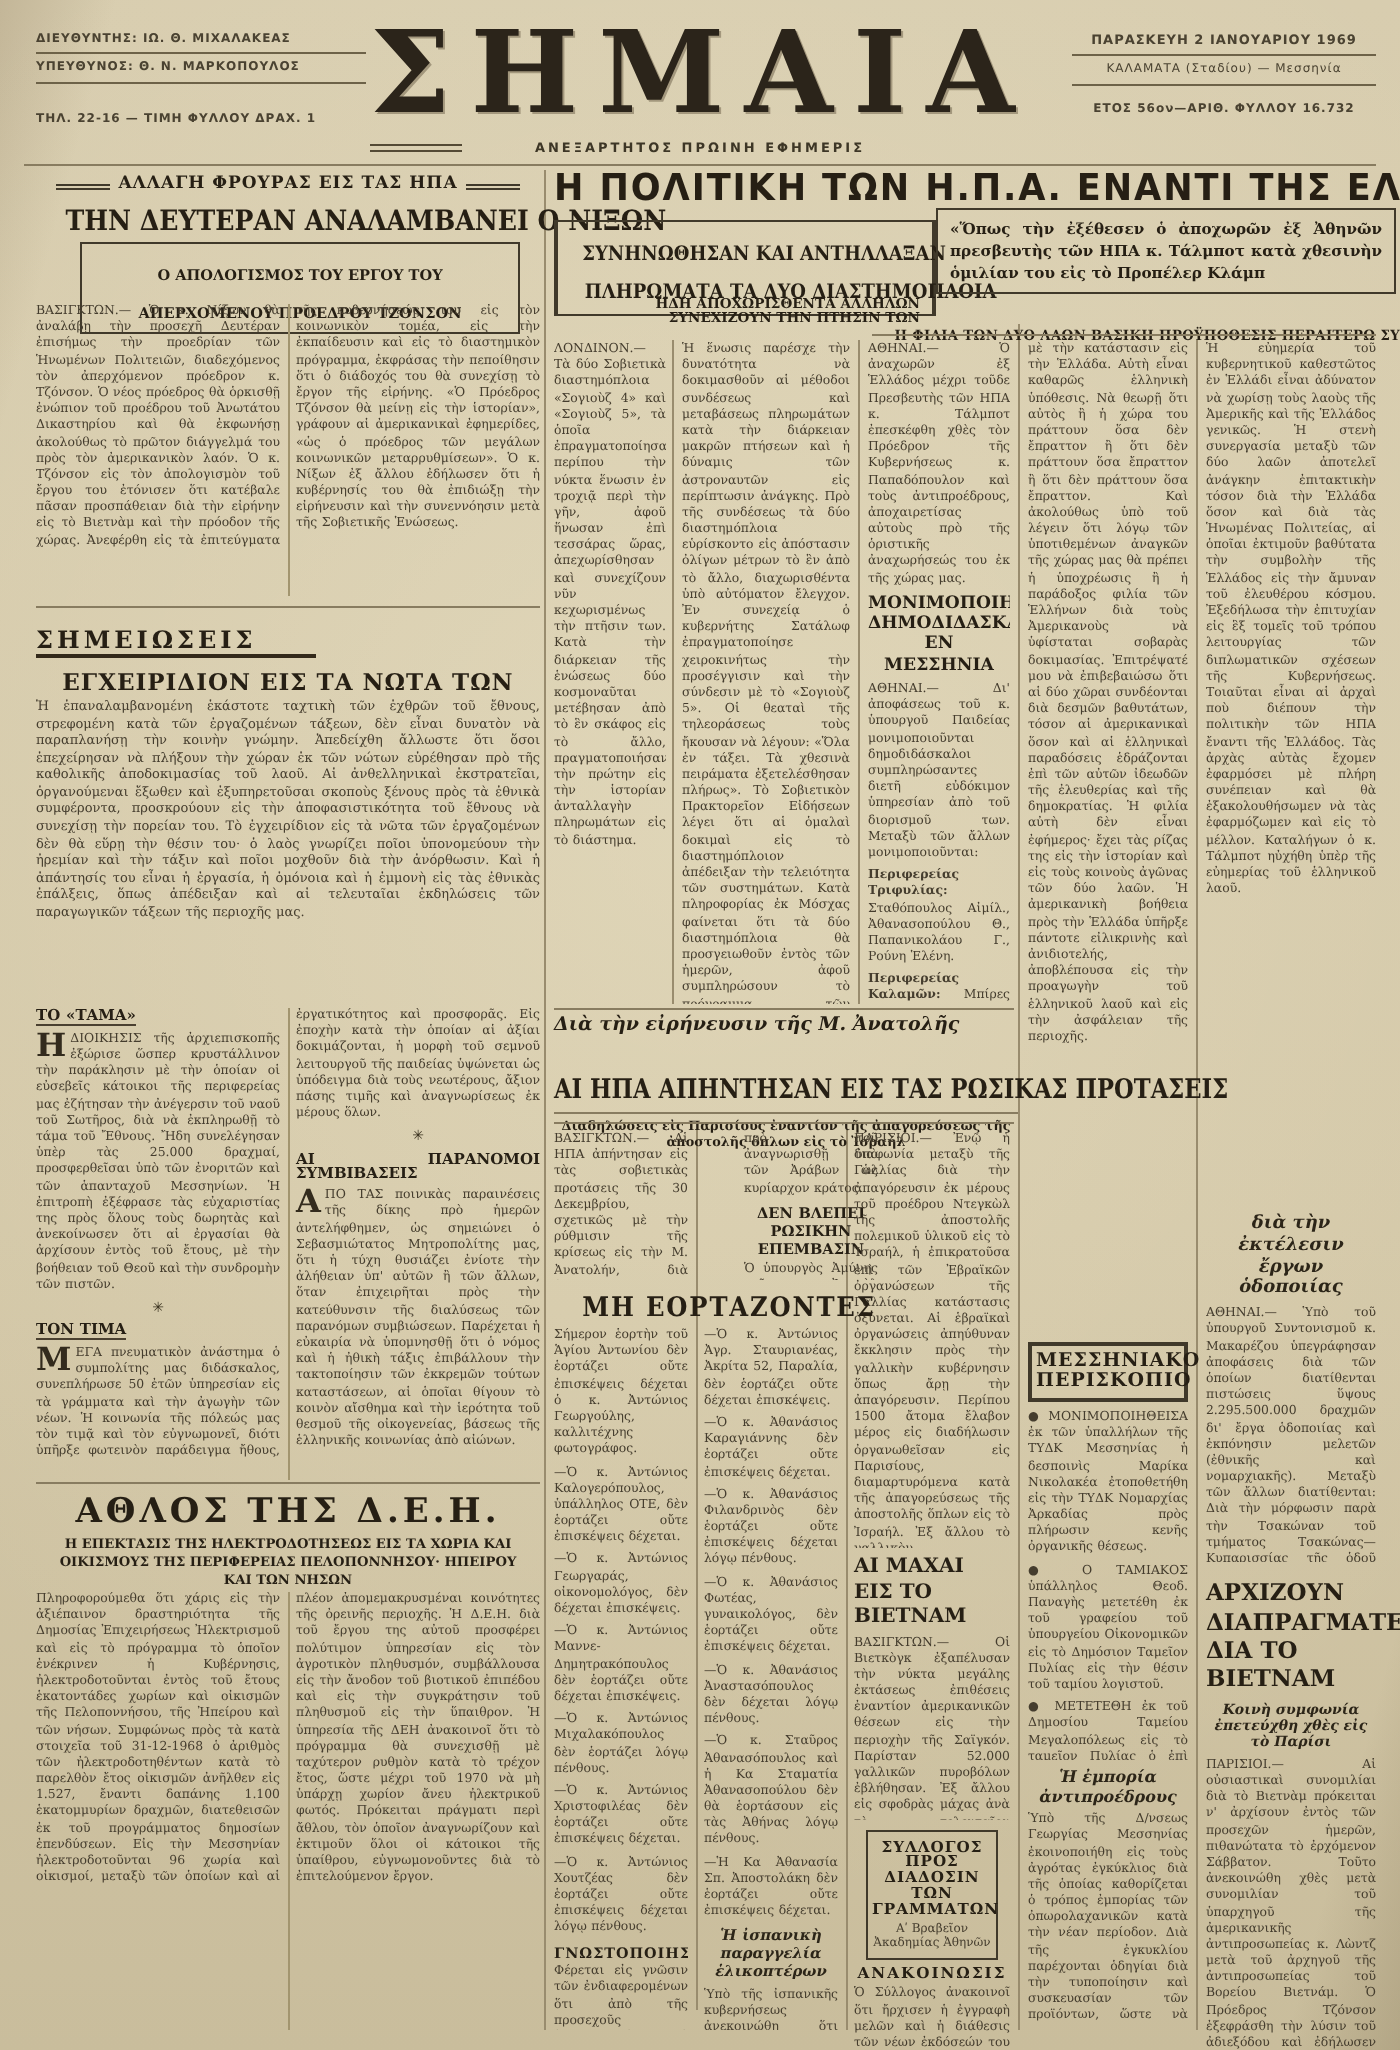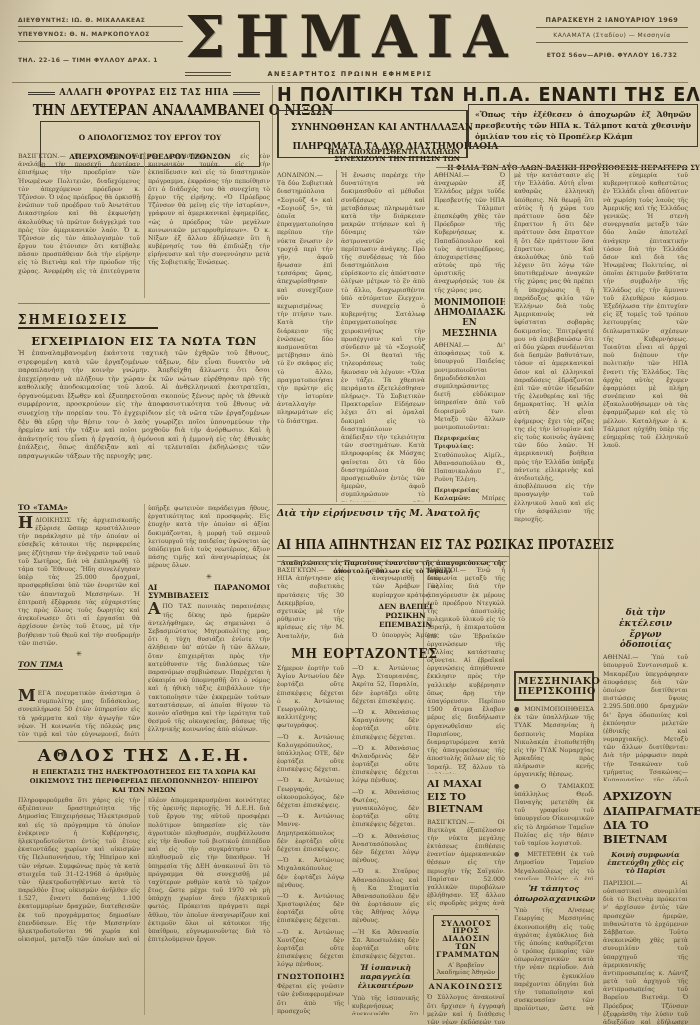--- a/index.html
+++ b/index.html
@@ -94,21 +94,21 @@
     <div class="hl center" style="font-size:11.5px;margin-top:6px;letter-spacing:.5px;">ΕΓΧΕΙΡΙΔΙΟΝ ΕΙΣ ΤΑ ΝΩΤΑ ΤΩΝ</div>
   </div>
   <div class="abs bd clip" style="left:18px;top:349px;width:252px;height:150px;font-size:6.5px;">
     <p class="lead">Ἡ ἐπαναλαμβανομένη ἑκάστοτε ταχτικὴ τῶν ἐχθρῶν τοῦ ἔθνους, στρεφομένη κατὰ τῶν ἐργαζομένων τάξεων, δὲν εἶναι δυνατὸν νὰ παραπλανήσῃ τὴν κοινὴν γνώμην. Ἀπεδείχθη ἄλλωστε ὅτι ὅσοι ἐπεχείρησαν νὰ πλήξουν τὴν χώραν ἐκ τῶν νώτων εὑρέθησαν πρὸ τῆς καθολικῆς ἀποδοκιμασίας τοῦ λαοῦ. Αἱ ἀνθελληνικαὶ ἐκστρατεῖαι, ὀργανούμεναι ἔξωθεν καὶ ἐξυπηρετοῦσαι σκοποὺς ξένους πρὸς τὰ ἐθνικὰ συμφέροντα, προσκρούουν εἰς τὴν ἀποφασιστικότητα τοῦ ἔθνους νὰ συνεχίσῃ τὴν πορείαν του. Τὸ ἐγχειρίδιον εἰς τὰ νῶτα τῶν ἐργαζομένων δὲν θὰ εὕρῃ τὴν θέσιν του· ὁ λαὸς γνωρίζει ποῖοι ὑπονομεύουν τὴν ἠρεμίαν καὶ τὴν τάξιν καὶ ποῖοι μοχθοῦν διὰ τὴν ἀνόρθωσιν. Καὶ ἡ ἀπάντησίς του εἶναι ἡ ἐργασία, ἡ ὁμόνοια καὶ ἡ ἐμμονὴ εἰς τὰς ἐθνικὰς ἐπάλξεις, ὅπως ἀπέδειξαν καὶ αἱ τελευταῖαι ἐκδηλώσεις τῶν παραγωγικῶν τάξεων τῆς περιοχῆς μας.</p>
   </div>
 
   <div class="abs twocol bd clip" style="left:18px;top:504px;width:252px;height:236px;">
     <div class="hl" style="font-size:7.5px;border-bottom:1px solid #4a4030;display:inline-block;margin-bottom:3px;">ΤΟ «ΤΑΜΑ»</div>
     <p class="lead"><span class="dc">Η</span><span>ΔΙΟΙΚΗΣΙΣ τῆς ἀρχιεπισκοπῆς ἐξώρισε ὥσπερ κρυστάλλινον τὴν παράκλησιν μὲ τὴν ὁποίαν οἱ εὐσεβεῖς κάτοικοι τῆς περιφερείας μας ἐζήτησαν τὴν ἀνέγερσιν τοῦ ναοῦ τοῦ Σωτῆρος, διὰ νὰ ἐκπληρωθῇ τὸ τάμα τοῦ Ἔθνους. Ἤδη συνελέγησαν ὑπὲρ τὰς 25.000 δραχμαί, προσφερθεῖσαι ὑπὸ τῶν ἐνοριτῶν καὶ τῶν ἁπανταχοῦ Μεσσηνίων. Ἡ ἐπιτροπὴ ἐξέφρασε τὰς εὐχαριστίας της πρὸς ὅλους τοὺς δωρητὰς καὶ ἀνεκοίνωσεν ὅτι αἱ ἐργασίαι θὰ ἀρχίσουν ἐντὸς τοῦ ἔτους, μὲ τὴν βοήθειαν τοῦ Θεοῦ καὶ τὴν συνδρομὴν τῶν πιστῶν.</span></p>
     <div class="star">✳</div>
-    <div class="hl" style="font-size:7.5px;border-bottom:1px solid #4a4030;display:inline-block;margin-bottom:19px;font-style:italic;">ΤΟΝ ΤΙΜΑ</div>
+    <div class="hl" style="font-size:7.5px;border-bottom:1px solid #4a4030;display:inline-block;margin-bottom:3px;">ΤΟΝ ΤΙΜΑ</div>
     <p class="lead"><span class="dc">Μ</span><span>ΕΓΑ πνευματικὸν ἀνάστημα ὁ συμπολίτης μας διδάσκαλος, συνεπλήρωσε 50 ἐτῶν ὑπηρεσίαν εἰς τὰ γράμματα καὶ τὴν ἀγωγὴν τῶν νέων. Ἡ κοινωνία τῆς πόλεώς μας τὸν τιμᾷ καὶ τὸν εὐγνωμονεῖ, διότι ὑπῆρξε φωτεινὸν παράδειγμα ἤθους, ἐργατικότητος καὶ προσφορᾶς. Εἰς ἐποχὴν κατὰ τὴν ὁποίαν αἱ ἀξίαι δοκιμάζονται, ἡ μορφὴ τοῦ σεμνοῦ λειτουργοῦ τῆς παιδείας ὑψώνεται ὡς ὑπόδειγμα διὰ τοὺς νεωτέρους, ἄξιον πάσης τιμῆς καὶ ἀναγνωρίσεως ἐκ μέρους ὅλων.</span></p>
     <div class="star">✳</div>
     <div class="hl" style="font-size:7.5px;margin-bottom:3px;">ΑΙ ΠΑΡΑΝΟΜΟΙ ΣΥΜΒΙΒΑΣΕΙΣ</div>
     <p class="lead"><span class="dc">Α</span><span>ΠΟ ΤΑΣ ποινικὰς παραινέσεις τῆς δίκης πρὸ ἡμερῶν ἀντελήφθημεν, ὡς σημειώνει ὁ Σεβασμιώτατος Μητροπολίτης μας, ὅτι ἡ τύχη θυσιάζει ἐνίοτε τὴν ἀλήθειαν ὑπ' αὐτῶν ἢ τῶν ἄλλων, ὅταν ἐπιχειρῆται πρὸς τὴν κατεύθυνσιν τῆς διαλύσεως τῶν παρανόμων συμβιώσεων. Παρέχεται ἡ εὐκαιρία νὰ ὑπομνησθῇ ὅτι ὁ νόμος καὶ ἡ ἠθικὴ τάξις ἐπιβάλλουν τὴν τακτοποίησιν τῶν ἐκκρεμῶν τούτων καταστάσεων, αἱ ὁποῖαι θίγουν τὸ κοινὸν αἴσθημα καὶ τὴν ἱερότητα τοῦ θεσμοῦ τῆς οἰκογενείας, βάσεως τῆς ἑλληνικῆς κοινωνίας ἀπὸ αἰώνων.</span></p>
   </div>
 
   <div class="abs hr" style="left:18px;top:741px;width:252px;"></div>
   <div class="abs center" style="left:18px;top:746px;width:252px;">
     <span class="hl" style="font-size:17px;letter-spacing:2px;">ΑΘΛΟΣ ΤΗΣ Δ.Ε.Η.</span>
   </div>
@@ -162,21 +162,21 @@
     </div>
     <div class="box center" style="margin:6px 0 4px;padding:3px 2px;border-width:2px;">
       <div class="hl" style="font-size:9.5px;letter-spacing:.5px;">ΜΕΣΣΗΝΙΑΚΟ</div>
       <div class="hl" style="font-size:9.5px;letter-spacing:.5px;">ΠΕΡΙΣΚΟΠΙΟ</div>
     </div>
     <div class="bd clip" style="height:175px;">
       <p class="lead bullet">● ΜΟΝΙΜΟΠΟΙΗΘΕΙΣΑ ἐκ τῶν ὑπαλλήλων τῆς ΤΥΔΚ Μεσσηνίας ἡ δεσποινὶς Μαρίκα Νικολακέα ἐτοποθετήθη εἰς τὴν ΤΥΔΚ Νομαρχίας Ἀρκαδίας πρὸς πλήρωσιν κενῆς ὀργανικῆς θέσεως.</p>
       <p class="lead bullet">● Ο ΤΑΜΙΑΚΟΣ ὑπάλληλος Θεοδ. Παναγὴς μετετέθη ἐκ τοῦ γραφείου τοῦ ὑπουργείου Οἰκονομικῶν εἰς τὸ Δημόσιον Ταμεῖον Πυλίας εἰς τὴν θέσιν τοῦ ταμίου λογιστοῦ.</p>
       <p class="lead bullet">● ΜΕΤΕΤΕΘΗ ἐκ τοῦ Δημοσίου Ταμείου Μεγαλοπόλεως εἰς τὸ ταμεῖον Πυλίας ὁ ἐπὶ πενταετίαν ὑπηρετήσας ταμειακὸς ὑπάλληλος Εὐκλείδης Σταματόπουλος.</p>
     </div>
-    <div class="subhead-it">Ἡ τάπητος ὀπωρολαχανικῶν</div>
+    <div class="subhead-it">Ἡ ἐμπορία ἀντιπροέδρους</div>
     <div class="bd clip" style="height:105px;">
       <p class="lead">Ὑπὸ τῆς Δ/νσεως Γεωργίας Μεσσηνίας ἐκοινοποιήθη εἰς τοὺς ἀγρότας ἐγκύκλιος διὰ τῆς ὁποίας καθορίζεται ὁ τρόπος ἐμπορίας τῶν ὀπωρολαχανικῶν κατὰ τὴν νέαν περίοδον. Διὰ τῆς ἐγκυκλίου παρέχονται ὁδηγίαι διὰ τὴν τυποποίησιν καὶ συσκευασίαν τῶν προϊόντων, ὥστε νὰ ἐξασφαλίζωνται καλύτεραι τιμαὶ διὰ τοὺς παραγωγούς.</p>
     </div>
   </div>
 
   <div class="abs" style="left:603px;top:171px;width:85px;">
     <div class="bd clip" style="height:430px;">
       <p class="lead">Ἡ εὐημερία τοῦ κυβερνητικοῦ καθεστῶτος ἐν Ἑλλάδι εἶναι ἀδύνατον νὰ χωρίσῃ τοὺς λαοὺς τῆς Ἀμερικῆς καὶ τῆς Ἑλλάδος γενικῶς. Ἡ στενὴ συνεργασία μεταξὺ τῶν δύο λαῶν ἀποτελεῖ ἀνάγκην ἐπιτακτικὴν τόσον διὰ τὴν Ἑλλάδα ὅσον καὶ διὰ τὰς Ἡνωμένας Πολιτείας, αἱ ὁποῖαι ἐκτιμοῦν βαθύτατα τὴν συμβολὴν τῆς Ἑλλάδος εἰς τὴν ἄμυναν τοῦ ἐλευθέρου κόσμου. Ἐξεδήλωσα τὴν ἐπιτυχίαν εἰς ἓξ τομεῖς τοῦ τρόπου λειτουργίας τῶν διπλωματικῶν σχέσεων τῆς Κυβερνήσεως. Τοιαῦται εἶναι αἱ ἀρχαὶ ποὺ διέπουν τὴν πολιτικὴν τῶν ΗΠΑ ἔναντι τῆς Ἑλλάδος. Τὰς ἀρχὰς αὐτὰς ἔχομεν ἐφαρμόσει μὲ πλήρη συνέπειαν καὶ θὰ ἐξακολουθήσωμεν νὰ τὰς ἐφαρμόζωμεν καὶ εἰς τὸ μέλλον. Καταλήγων ὁ κ. Τάλμποτ ηὐχήθη ὑπὲρ τῆς εὐημερίας τοῦ ἑλληνικοῦ λαοῦ.</p>
     </div>
     <div class="subhead-it" style="font-size:9px;margin-top:6px;">

